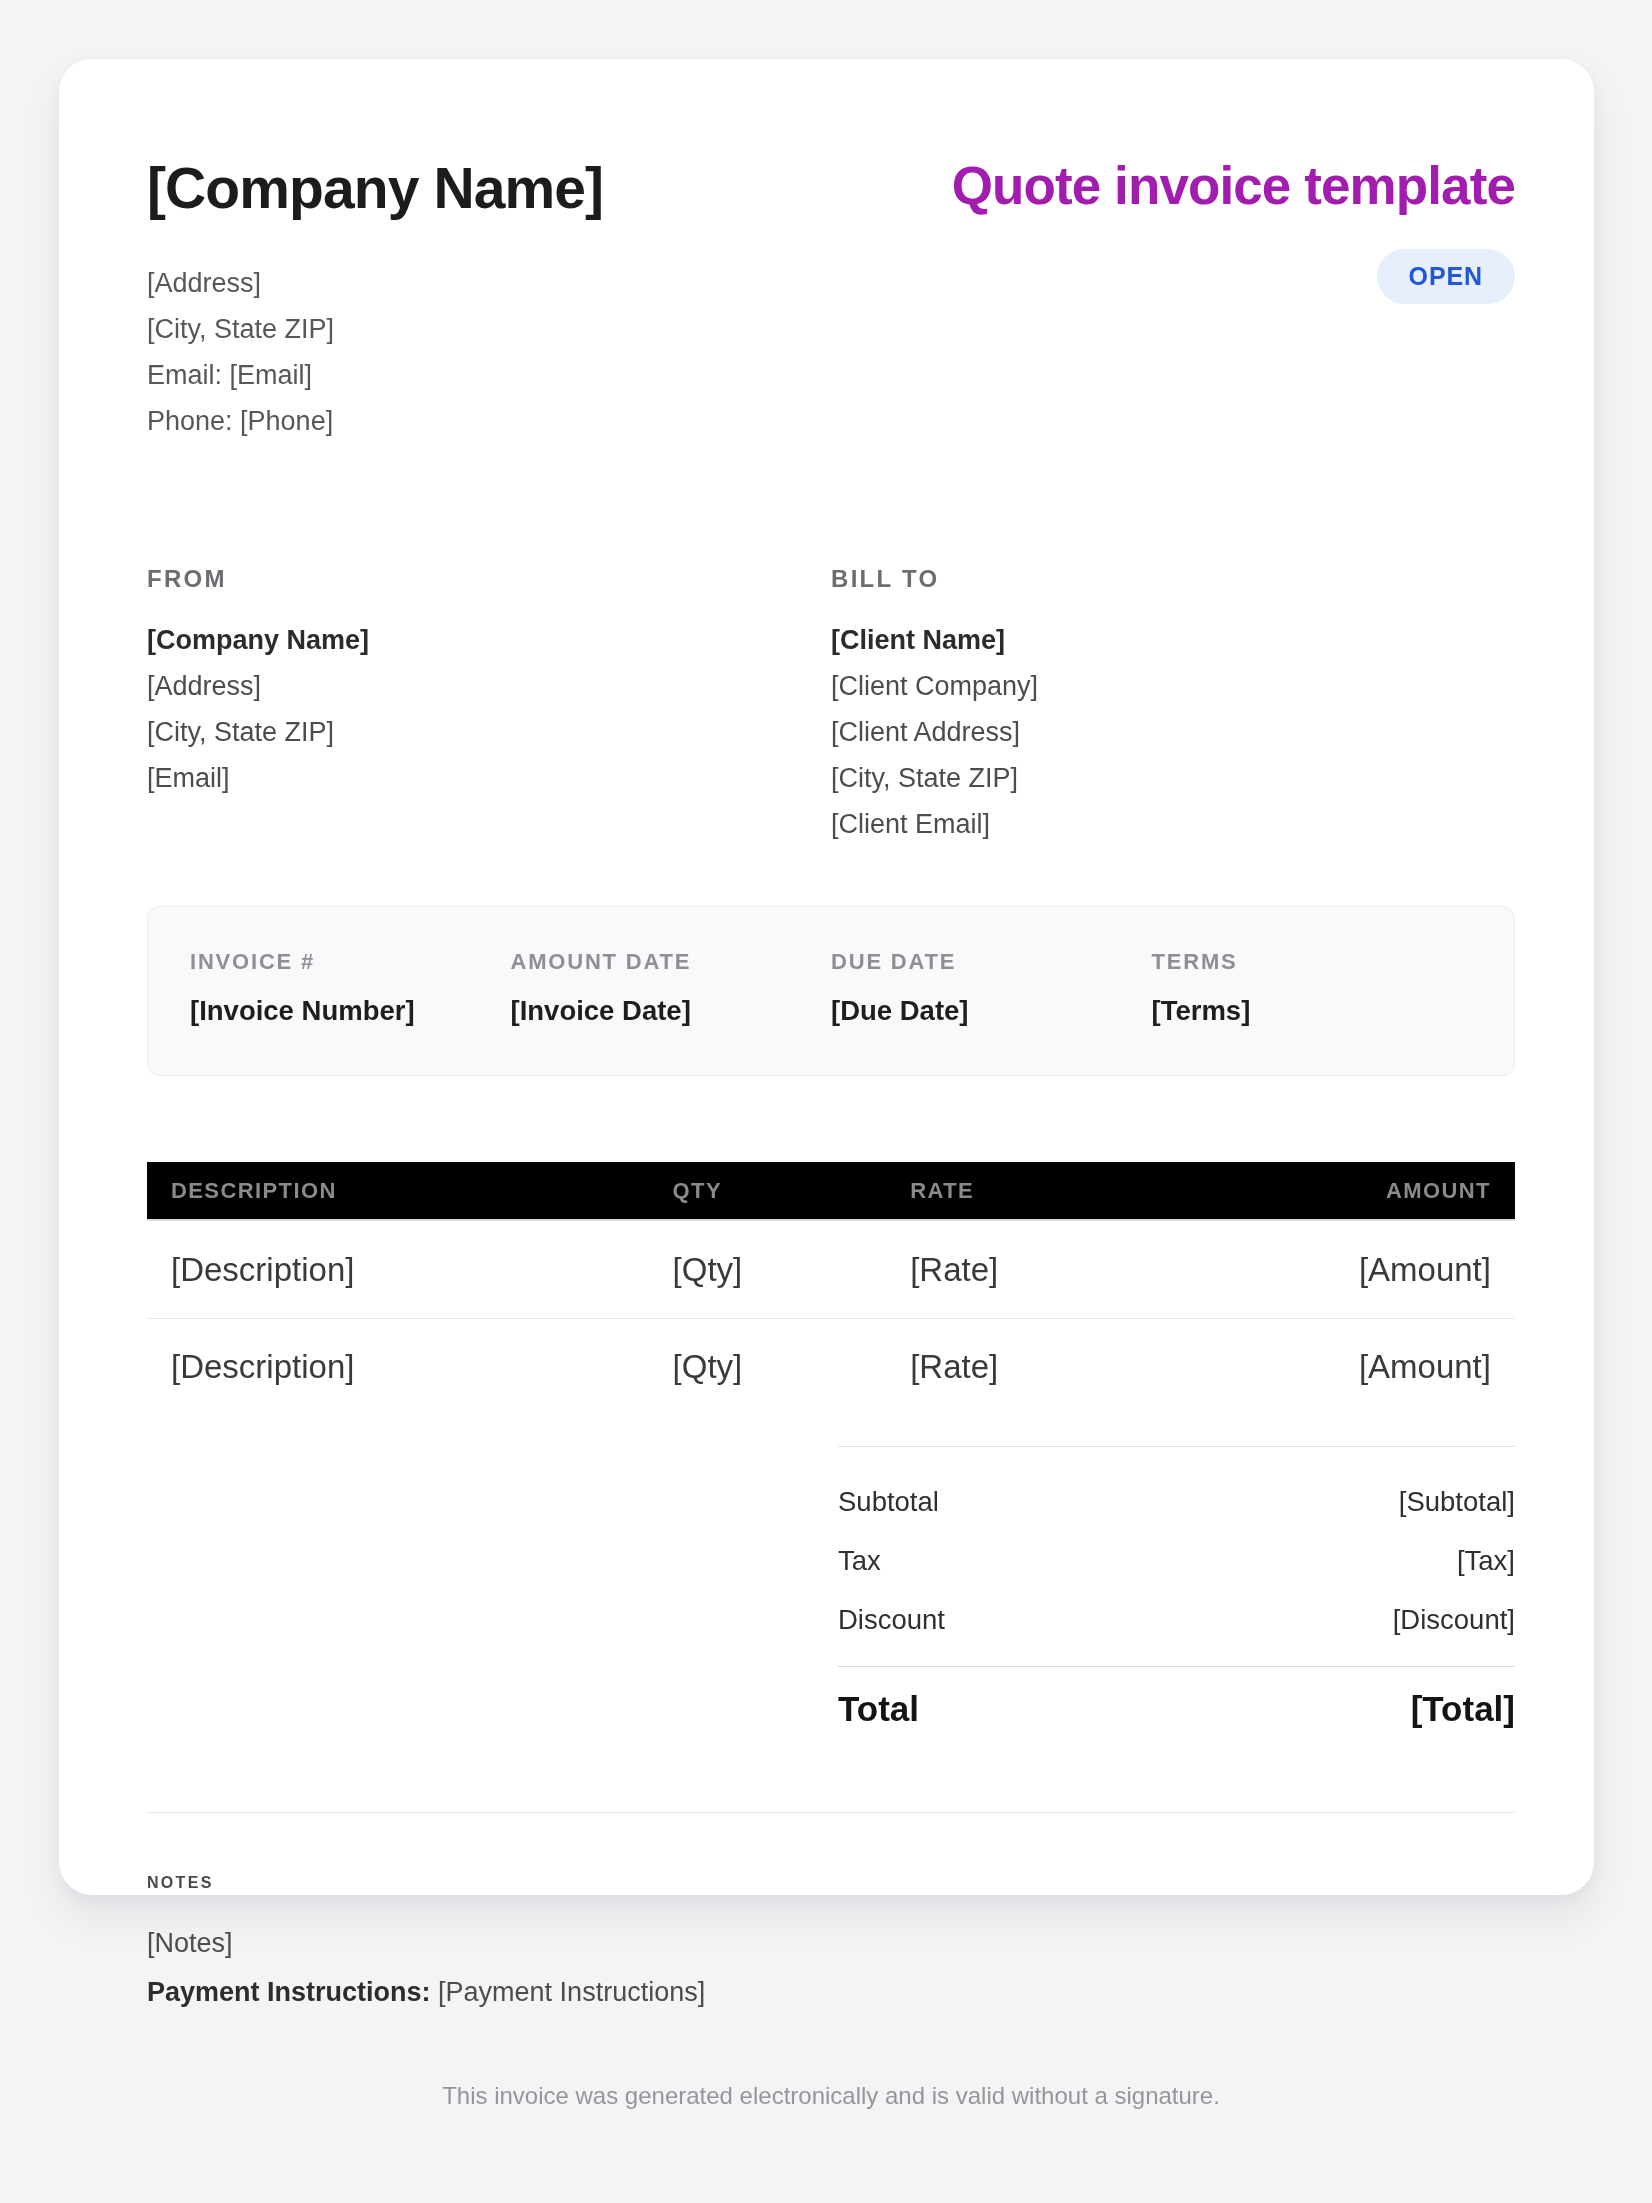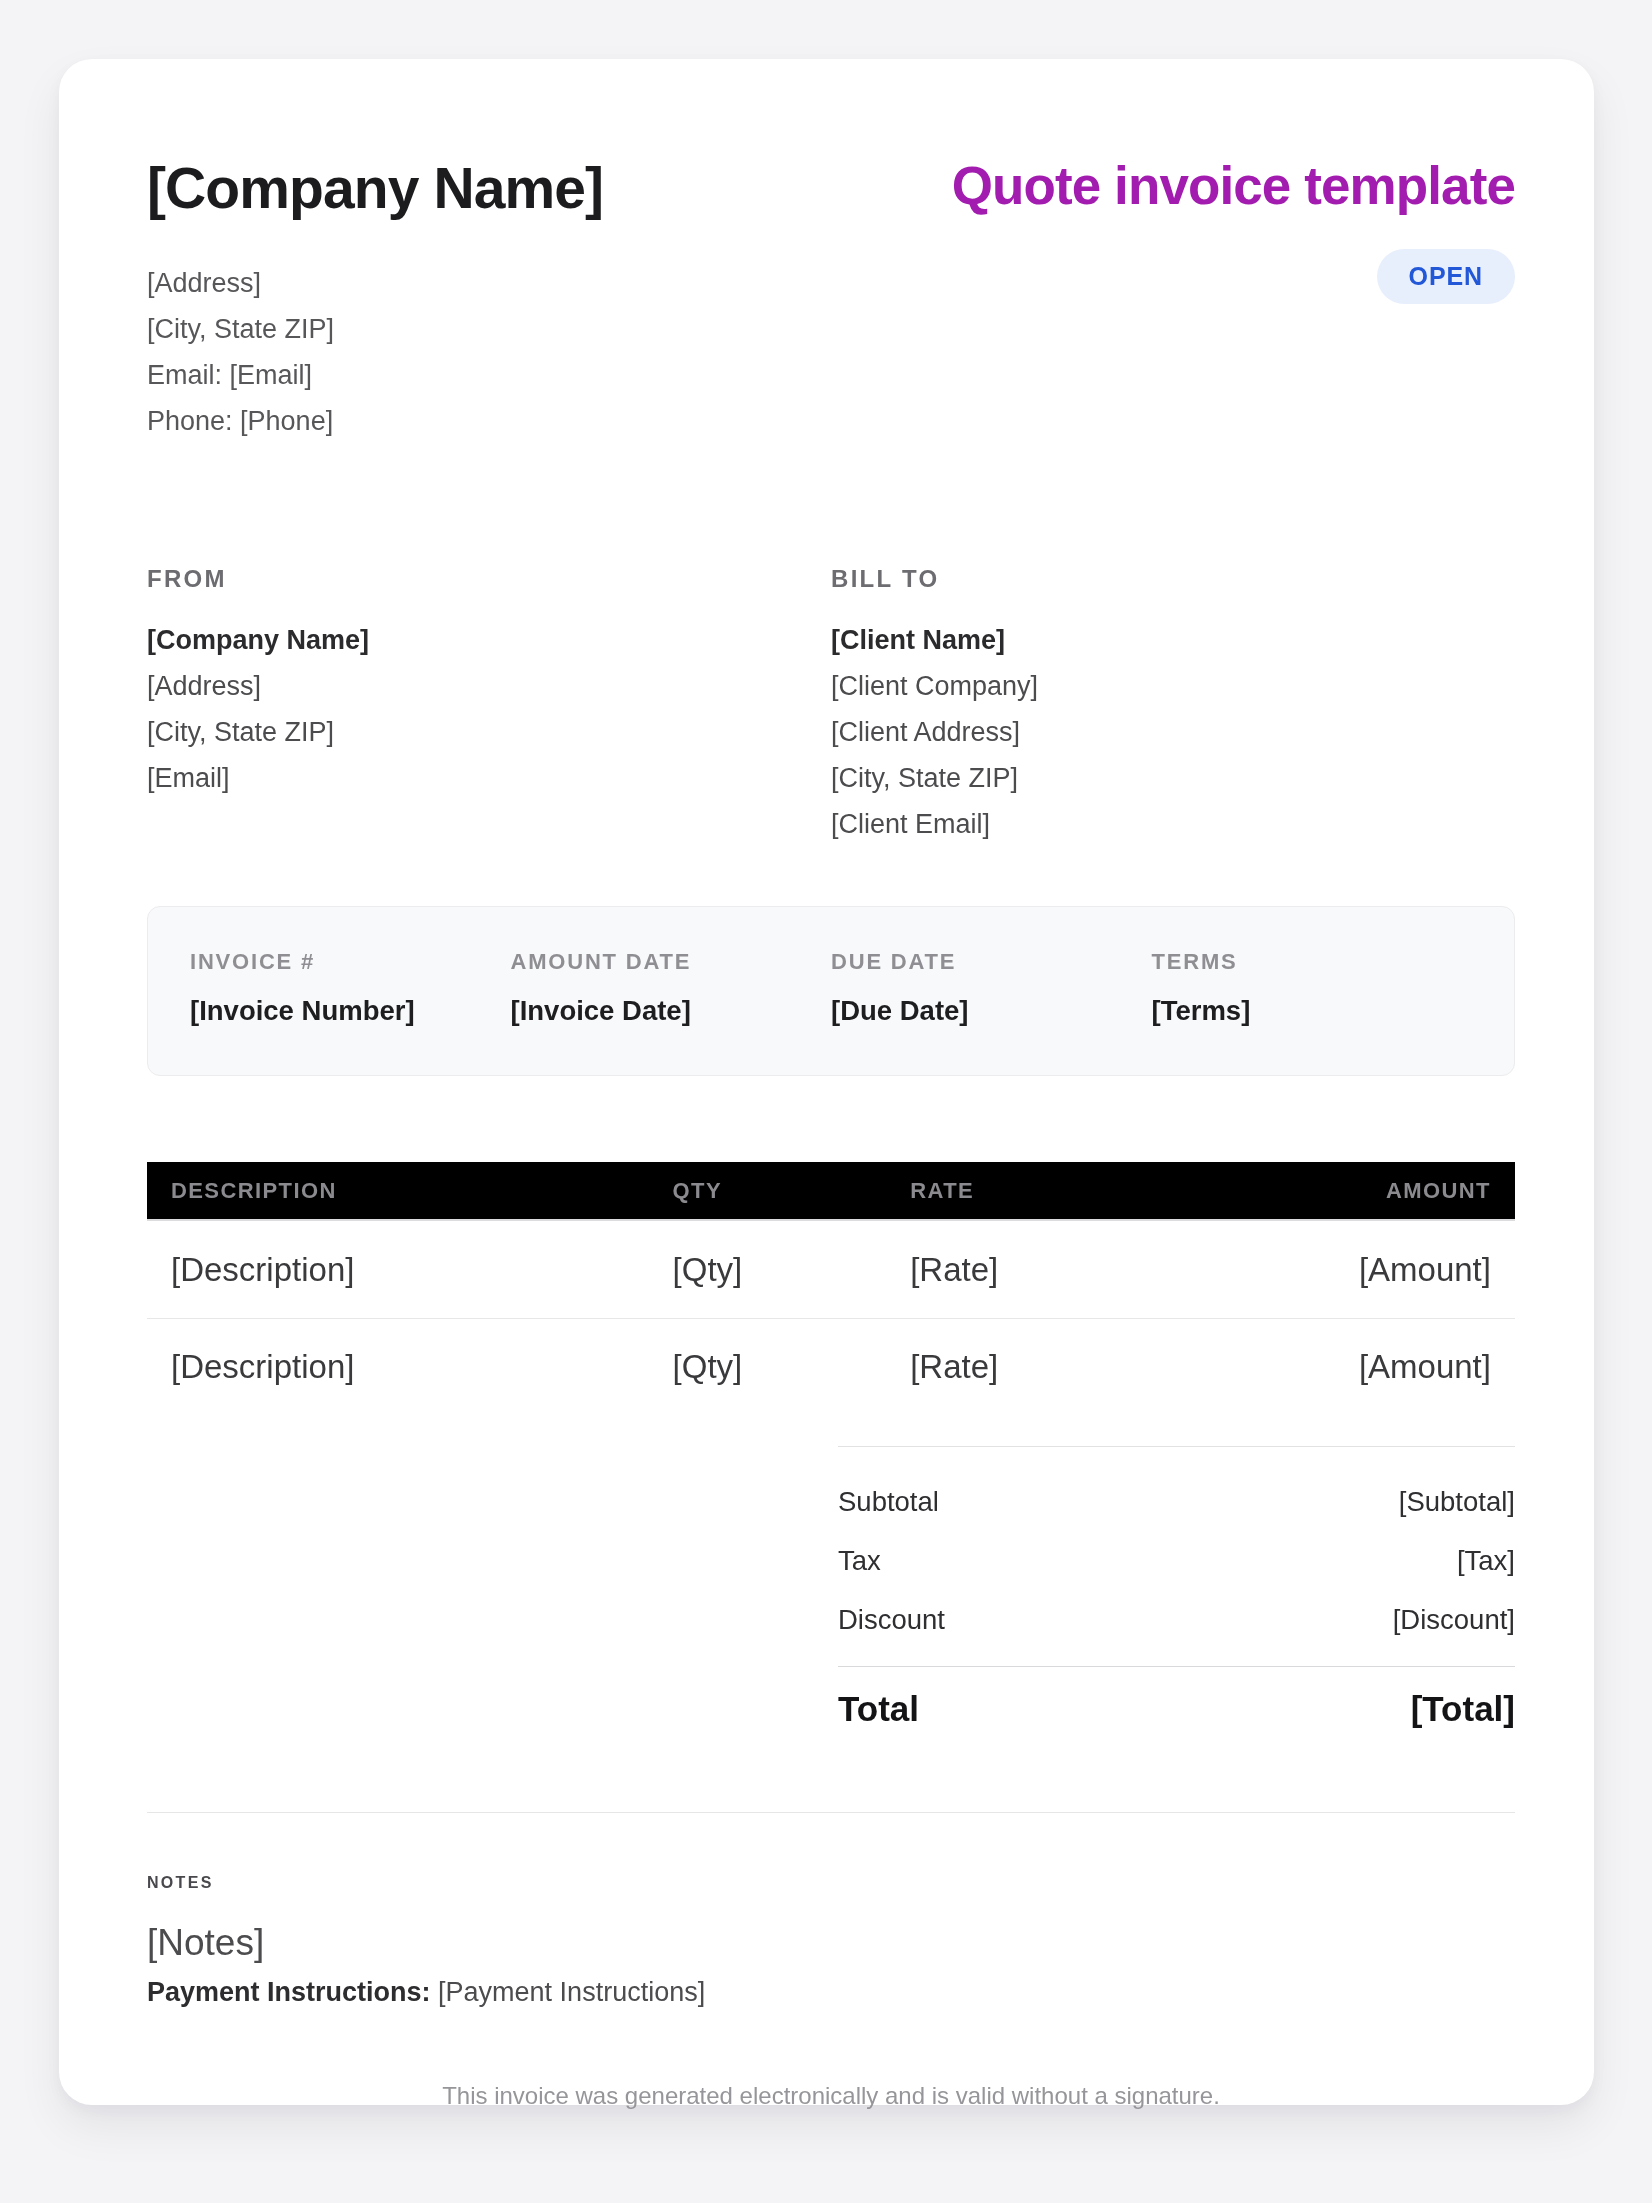--- a/index.html
+++ b/index.html
@@ -3,21 +3,21 @@
 <meta charset="utf-8">
 <style>
   * { margin:0; padding:0; box-sizing:border-box; }
   html,body { width:1653px; height:2204px; }
   body {
     background:#f4f4f6;
     font-family:"Liberation Sans", sans-serif;
     color:#1d1d1f;
   }
   .card {
-    width:1535px; height:2046px;
+    width:1535px; height:1836px;
     margin:59px auto 0;
     background:#ffffff;
     border-radius:33px;
     box-shadow:0 22px 46px rgba(20,20,40,.07), 0 5.5px 14.7px rgba(20,20,40,.04);
     padding:96px 79px 0 88px;
   }
 
   
   .header { display:flex; justify-content:space-between; align-items:flex-start; }
   .company-name { font-size:57px; font-weight:bold; color:#1c1c1e; letter-spacing:-0.9px; }
@@ -83,21 +83,21 @@
   .total-row {
     display:flex; justify-content:space-between; align-items:center;
     padding-top:22px;
   }
   .total-row .lbl, .total-row .val { font-size:35px; font-weight:bold; color:#141416; }
 
   
   .section-divider { border-top:0.9px solid #e6e6e8; margin-top:83px; }
   .notes { margin-top:61px; }
   .notes-label { font-size:16px; font-weight:bold; color:#49494d; letter-spacing:2.3px; }
-  .notes-body { margin-top:29px; font-size:37px; color:#4c4c4f; line-height:44px; }
+  .notes-body { margin-top:29px; font-size:27px; color:#4c4c4f; line-height:44px; }
   .payment-line { margin-top:5.5px; font-size:27px; line-height:44px; color:#4c4c4f; }
   .payment-line .strong { font-weight:bold; color:#2d2d30; }
 
   
   .footer { margin-top:68px; text-align:center; font-size:24px; color:#96969a; }
 </style>
 </head>
 <body>
 
 <div class="card">

